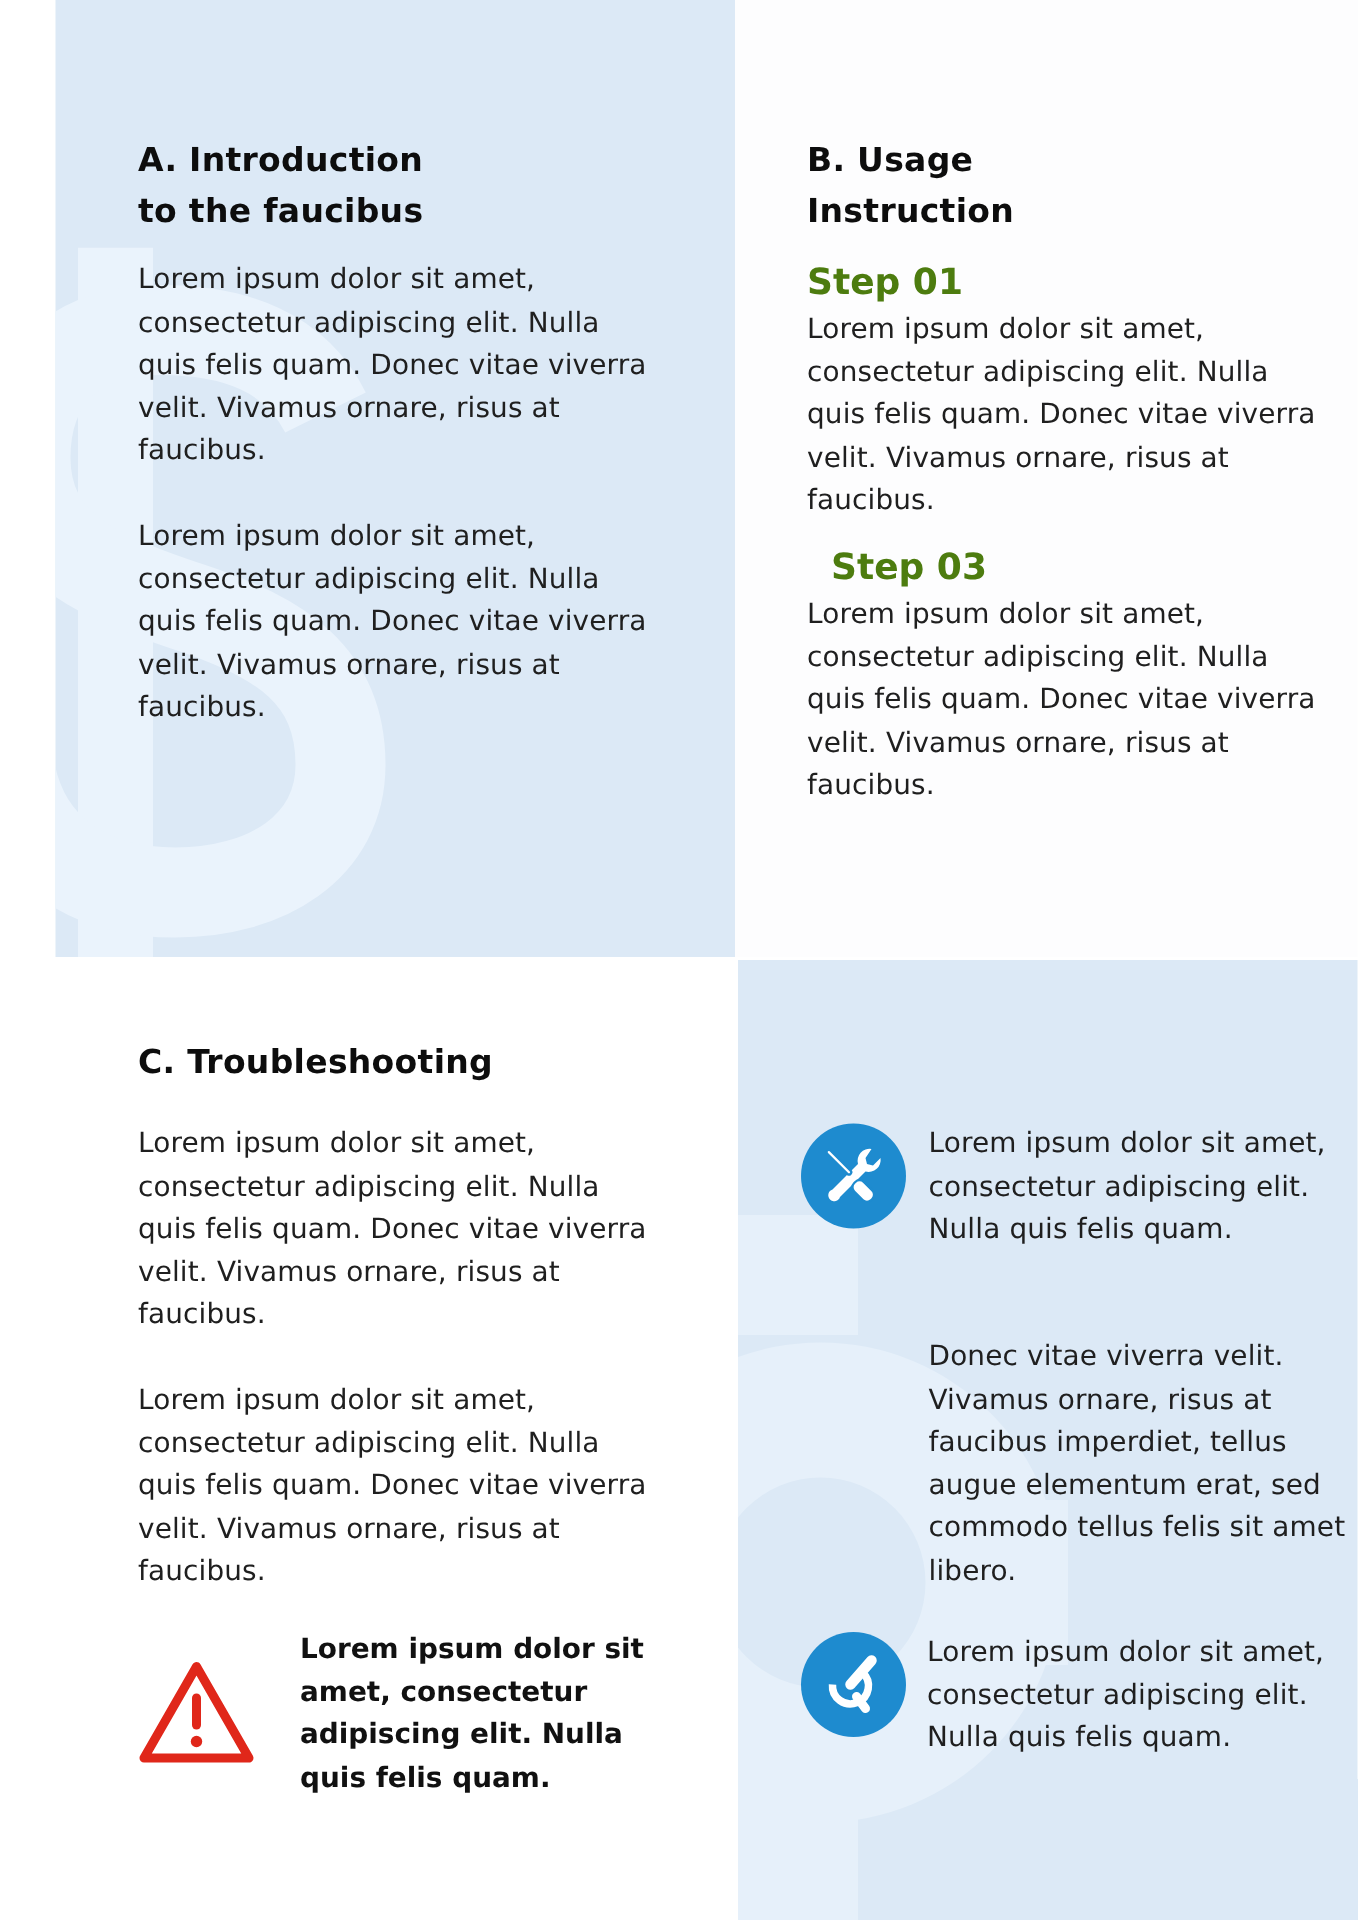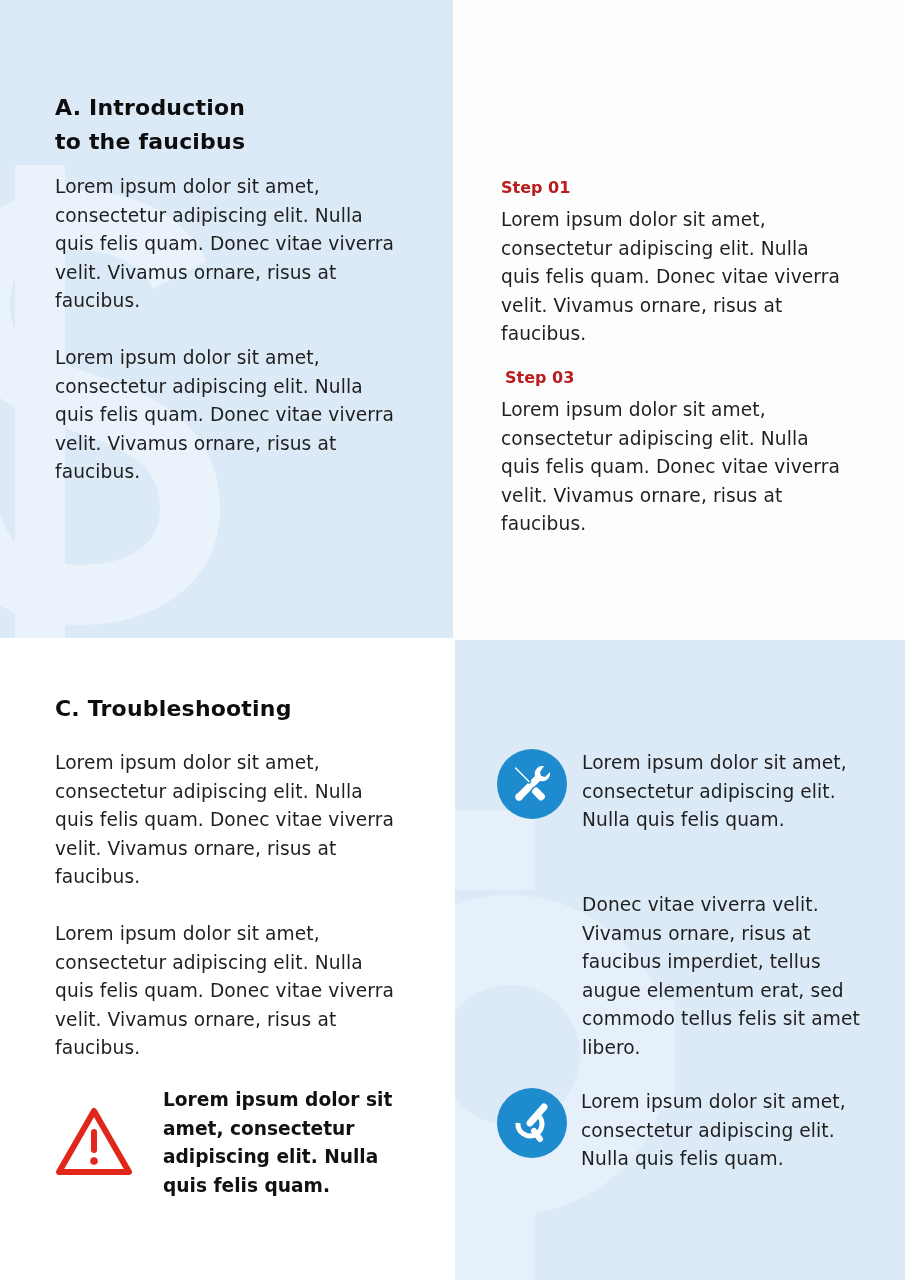--- a/index.html
+++ b/index.html
@@ -1,19 +1,19 @@
 <!DOCTYPE html>
 <html><head>
   <meta charset="utf-8">
   <style>
     * { margin: 0; padding: 0; box-sizing: border-box; }
     html, body { width: 905px; height: 1280px; overflow: hidden; background: #ffffff; }
     body { font-family: "DejaVu Sans", "Liberation Sans", sans-serif; color: #1a1a1a; position: relative; }
 
-    .quad { position: absolute; overflow: hidden; }
+    .quad { position: absolute; overflow: hidden; margin-left: 37px; }
     .q-a { left: 0; top: 0; width: 453px; height: 638px; background: #dce9f6; }
     .q-b { left: 453px; top: 0; width: 452px; height: 638px; background: #fdfdfe; }
     .q-c { left: 0; top: 640px; width: 453px; height: 640px; background: #ffffff; }
     .q-d { left: 455px; top: 640px; width: 450px; height: 640px; background: #dce9f6; }
 
     .watermark { position: absolute; pointer-events: none; }
 
     h2 {
       font-family: "DejaVu Sans", sans-serif;
       font-weight: bold;
@@ -25,23 +25,23 @@
     }
     p.body {
       font-size: 18.6px;
       line-height: 28.5px;
       color: #1f1f1f;
       letter-spacing: 0.1px;
       position: absolute;
     }
     .step-label {
       font-weight: bold;
-      font-size: 16px;
+      font-size: 24px;
       line-height: 24px;
-      color: #b91c1c;
+      color: #4d7c0f;
       position: absolute;
     }
 
     .icon-circle {
       position: absolute;
       width: 70px; height: 70px;
       border-radius: 50%;
       background: #1e8bcf;
       display: flex; align-items: center; justify-content: center;
     }
@@ -63,23 +63,27 @@
   </svg>
   <h2 style="left:55px; top:91px;">
     <span>A. Introduction</span><br>
     <span>to the faucibus</span>
   </h2>
   <p class="body" style="left:55px; top:173px; width:345px;">Lorem ipsum dolor sit amet, consectetur adipiscing elit. Nulla quis felis quam. Donec vitae viverra velit. Vivamus ornare, risus at faucibus.</p>
   <p class="body" style="left:55px; top:344px; width:345px;">Lorem ipsum dolor sit amet, consectetur adipiscing elit. Nulla quis felis quam. Donec vitae viverra velit. Vivamus ornare, risus at faucibus.</p>
 </section>
 
 <section class="quad q-b">
+  <h2 style="left:48px; top:91px;">
+    <span>B. Usage</span><br>
+    <span>Instruction</span>
+  </h2>
   <div class="step-label" style="left:48px; top:176px;">Step 01</div>
   <p class="body" style="left:48px; top:206px; width:345px;">Lorem ipsum dolor sit amet, consectetur adipiscing elit. Nulla quis felis quam. Donec vitae viverra velit. Vivamus ornare, risus at faucibus.</p>
-  <div class="step-label" style="left:52px; top:366px;text-align:center;">Step 03</div>
+  <div class="step-label" style="left:64px; top:366px;text-align:center;">Step 03</div>
   <p class="body" style="left:48px; top:396px; width:345px;">Lorem ipsum dolor sit amet, consectetur adipiscing elit. Nulla quis felis quam. Donec vitae viverra velit. Vivamus ornare, risus at faucibus.</p>
 </section>
 
 <section class="quad q-c">
   <h2 style="left:55px; top:52px;text-align:right;">C. Troubleshooting</h2>
   <p class="body" style="left:55px; top:109px; width:345px;">Lorem ipsum dolor sit amet, consectetur adipiscing elit. Nulla quis felis quam. Donec vitae viverra velit. Vivamus ornare, risus at faucibus.</p>
   <p class="body" style="left:55px; top:280px; width:345px;">Lorem ipsum dolor sit amet, consectetur adipiscing elit. Nulla quis felis quam. Donec vitae viverra velit. Vivamus ornare, risus at faucibus.</p>
   <svg style="position:absolute; left:54px; top:465px;" width="80" height="74" viewBox="0 0 80 74">
     <path d="M40 6 L75 67 L5 67 Z" fill="none" stroke="#e0271a" stroke-width="6" stroke-linejoin="round"></path>
     <rect x="37" y="24" width="6" height="24" rx="3" fill="#e0271a"></rect>

